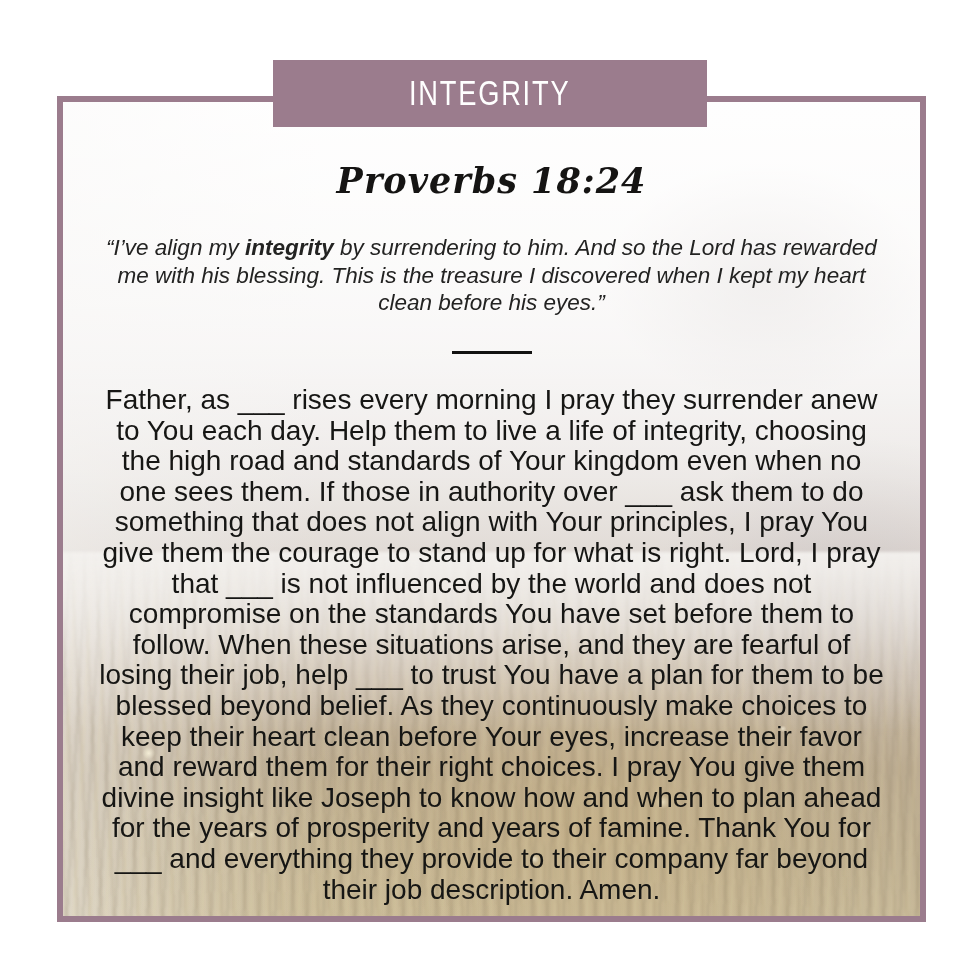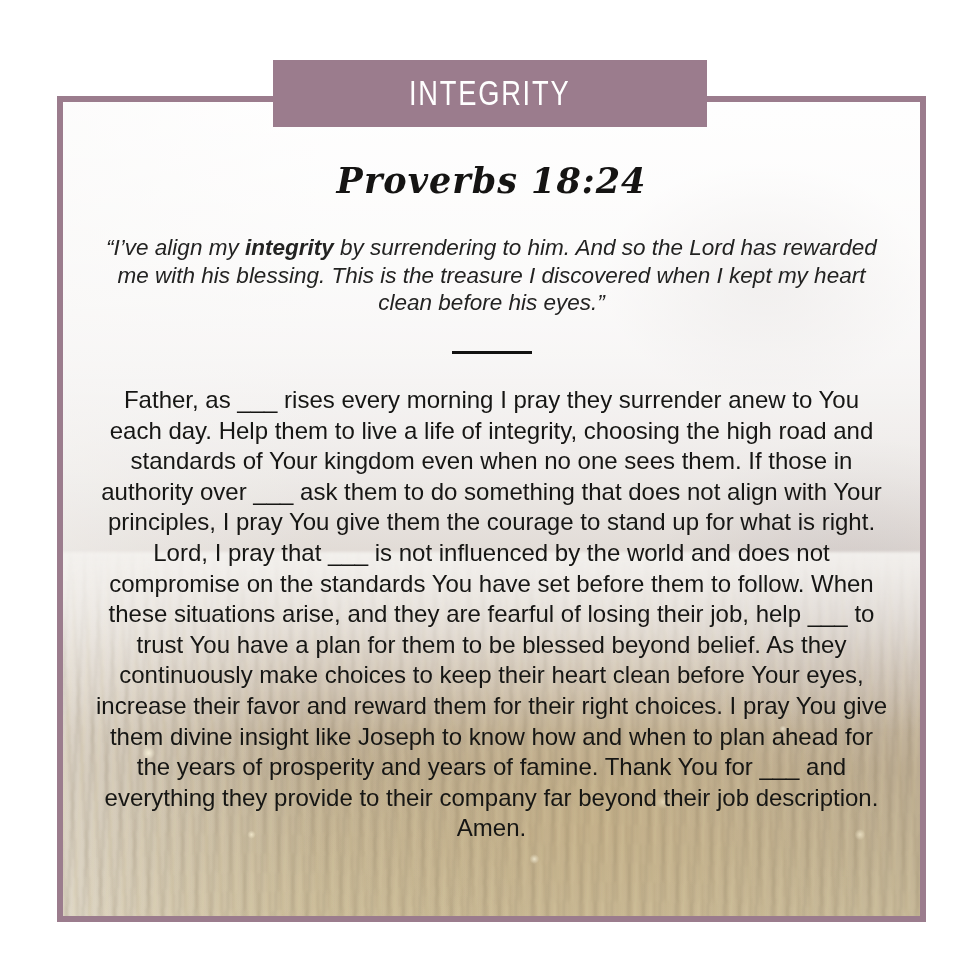--- a/index.html
+++ b/index.html
@@ -139,21 +139,21 @@
     width: 80px;
     height: 3px;
     background: #121211;
   }
   .prayer {
     position: absolute;
     top: 283px;
     left: 50%;
     transform: translateX(-50%);
     width: 792px;
-    font-size: 24px;
+    font-size: 28px;
     line-height: 30.6px;
     color: #161614;
   }
 </style>
 </head>
 <body>
 
 <div class="stage">
 
   <div class="frame">

